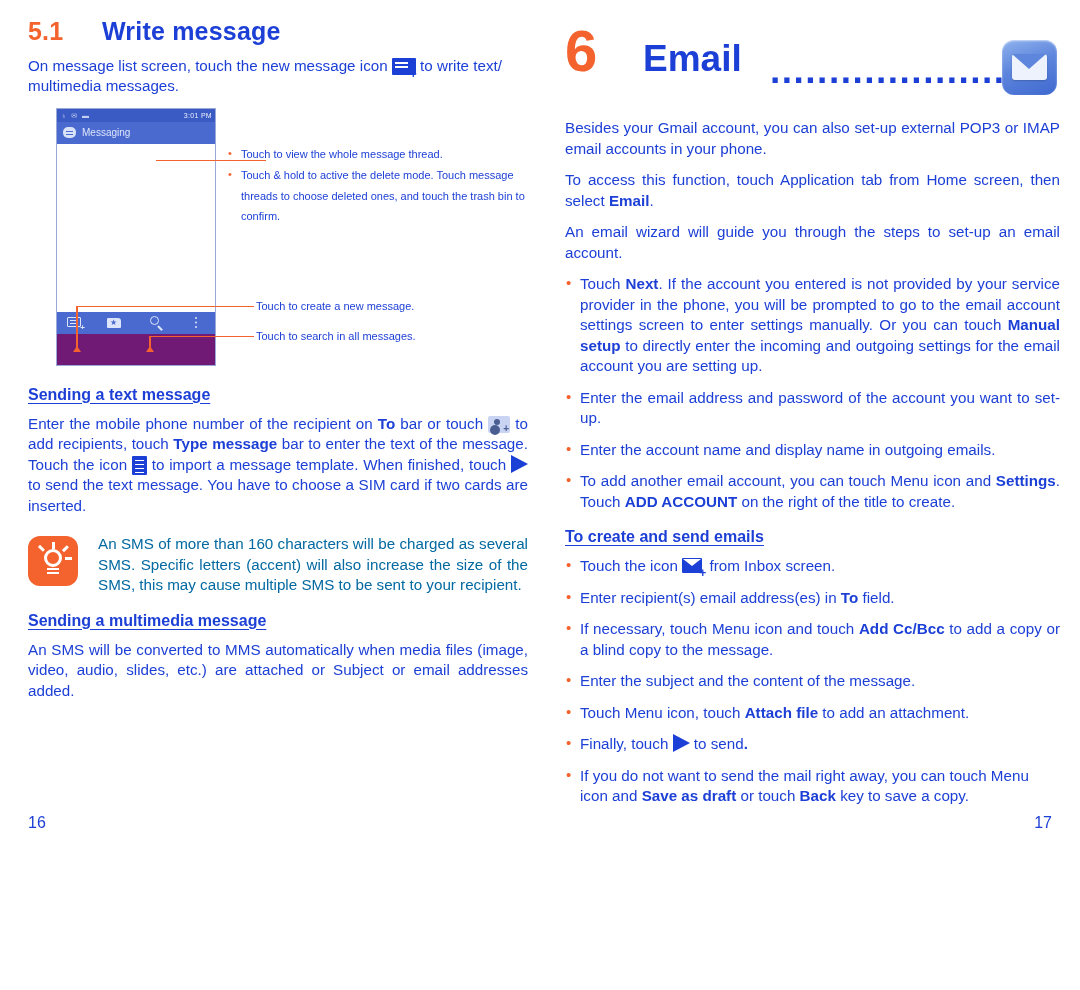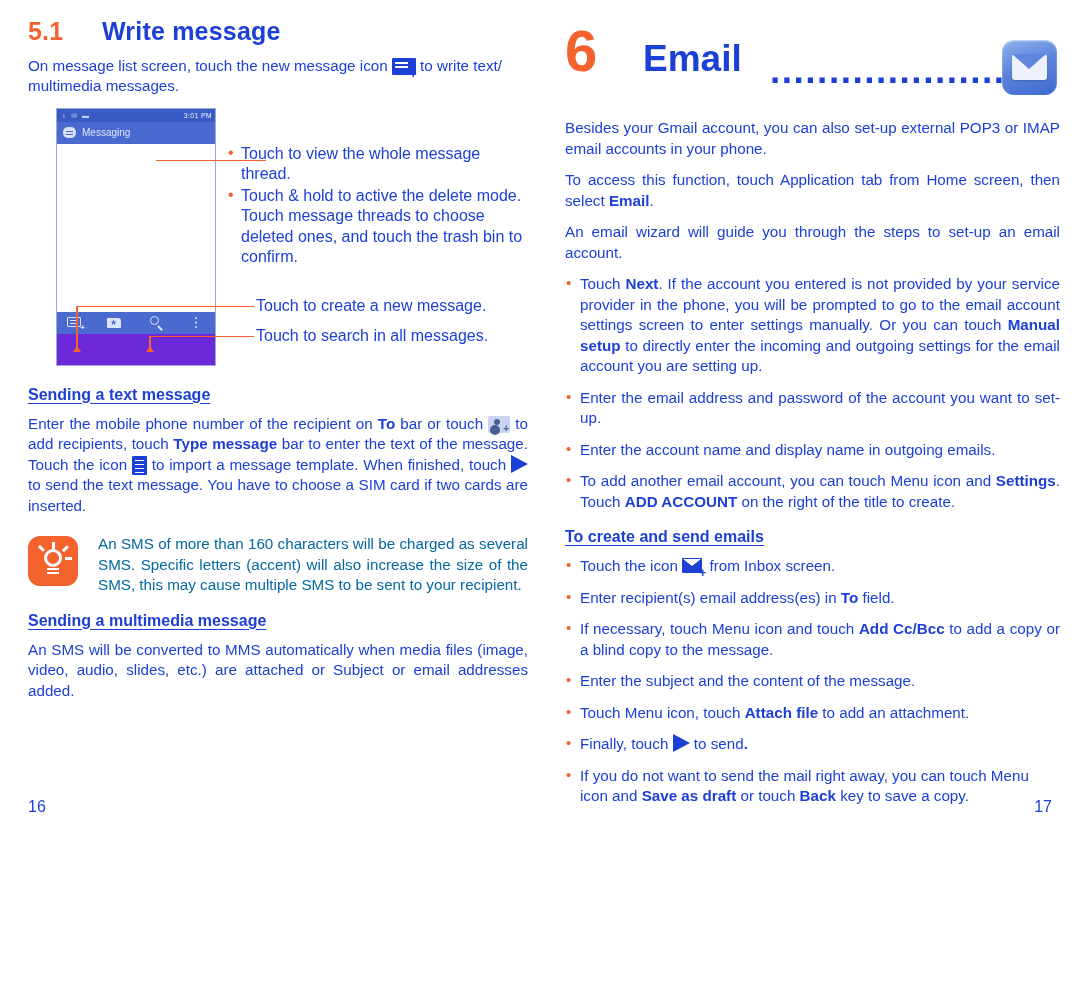--- a/index.html
+++ b/index.html
@@ -189,21 +189,21 @@
   .tip .tiptext {
     margin-left: 70px;
     font-size: 15.2px; line-height: 20.5px; color: #0369a1;
     text-align: justify; font-weight: 500;
   }
 
   
   .mock { position: relative; height: 262px; margin: 6px 0 4px 0; }
   .phone {
     position: absolute; left: 28px; top: 0;
-    width: 160px; height: 258px; background: #6d28d9;
+    width: 160px; height: 258px; background: #701a75;
     border: 1px solid #9AA9D8;
   }
   .phone .statusbar {
     height: 13px; background: #3B5BC4; position: relative;
   }
   .phone .statusbar .sb-l {
     position: absolute; left: 4px; top: 2px; color: #C3CFF0;
     font-size: 7px; letter-spacing: 1.5px; line-height: 9px;
   }
   .phone .statusbar .sb-r {
@@ -309,30 +309,30 @@
   .lead.v { width: 1.6px; }
   .arrow-up {
     position: absolute; width: 0; height: 0;
     border-left: 4px solid transparent;
     border-right: 4px solid transparent;
     border-bottom: 6px solid #F4622D;
   }
 
   .callout {
     position: absolute; color: #1C3FD6;
-    font-size: 16px; line-height: 20.5px; font-weight: 500;
+    font-size: 11px; line-height: 20.5px; font-weight: 500;
   }
   .callout ul { margin: 0; padding: 0; list-style: none; }
   .callout ul li { position: relative; padding-left: 13px; margin-bottom: 1px; }
   .callout ul li::before {
     content: "•"; position: absolute; left: 0; top: -1px; color: #F4622D;
   }
 
   .pagenum {
-    position: absolute; bottom: 18px;
+    position: absolute; bottom: 2px;
     font-size: 16px; color: #1C3FD6; font-weight: 500;
   }
   .pagenum.left  { left: 28px; }
   .pagenum.right { right: 28px; }
 </style>
 </head>
 <body>
 
 <div class="page">
 

